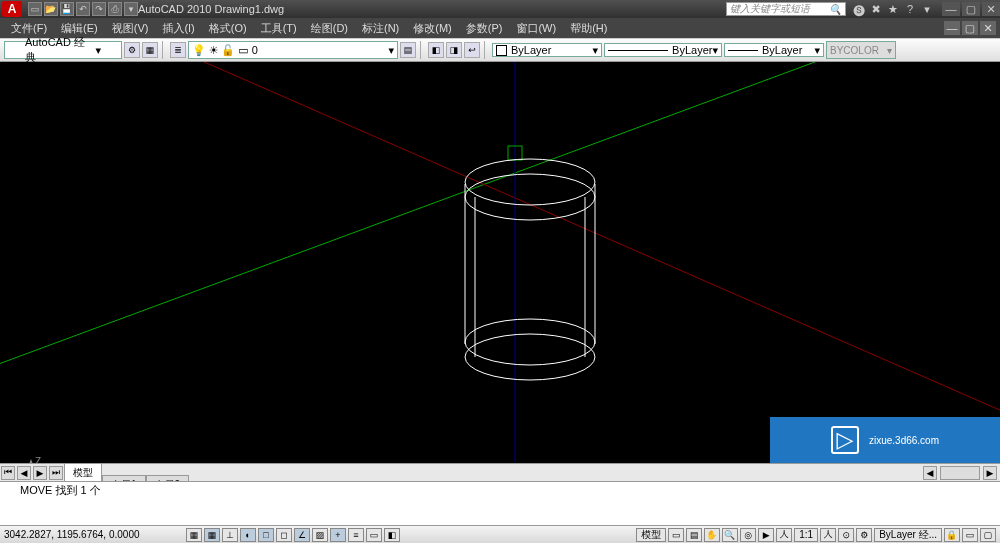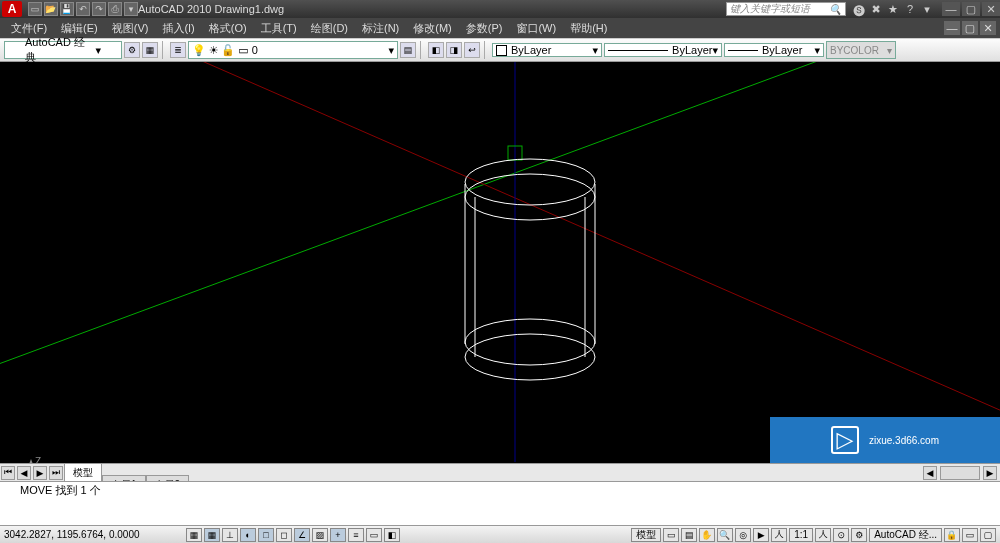--- a/index.html
+++ b/index.html
@@ -234,17 +234,17 @@
   <span class="sbtn">▤</span>
   <span class="sbtn">✋</span>
   <span class="sbtn">🔍</span>
   <span class="sbtn">◎</span>
   <span class="sbtn">▶</span>
   <span class="sbtn">人</span>
   <span class="txtbtn">1:1</span>
   <span class="sbtn">人</span>
   <span class="sbtn">⊙</span>
   <span class="sbtn">⚙</span>
-  <span class="txtbtn">AutoCAD 经...</span>
+  <span class="txtbtn">ByLayer 经...</span>
   <span class="sbtn">🔒</span>
   <span class="sbtn">▭</span>
   <span class="sbtn">▢</span>
 </div>
 
 </body></html>

